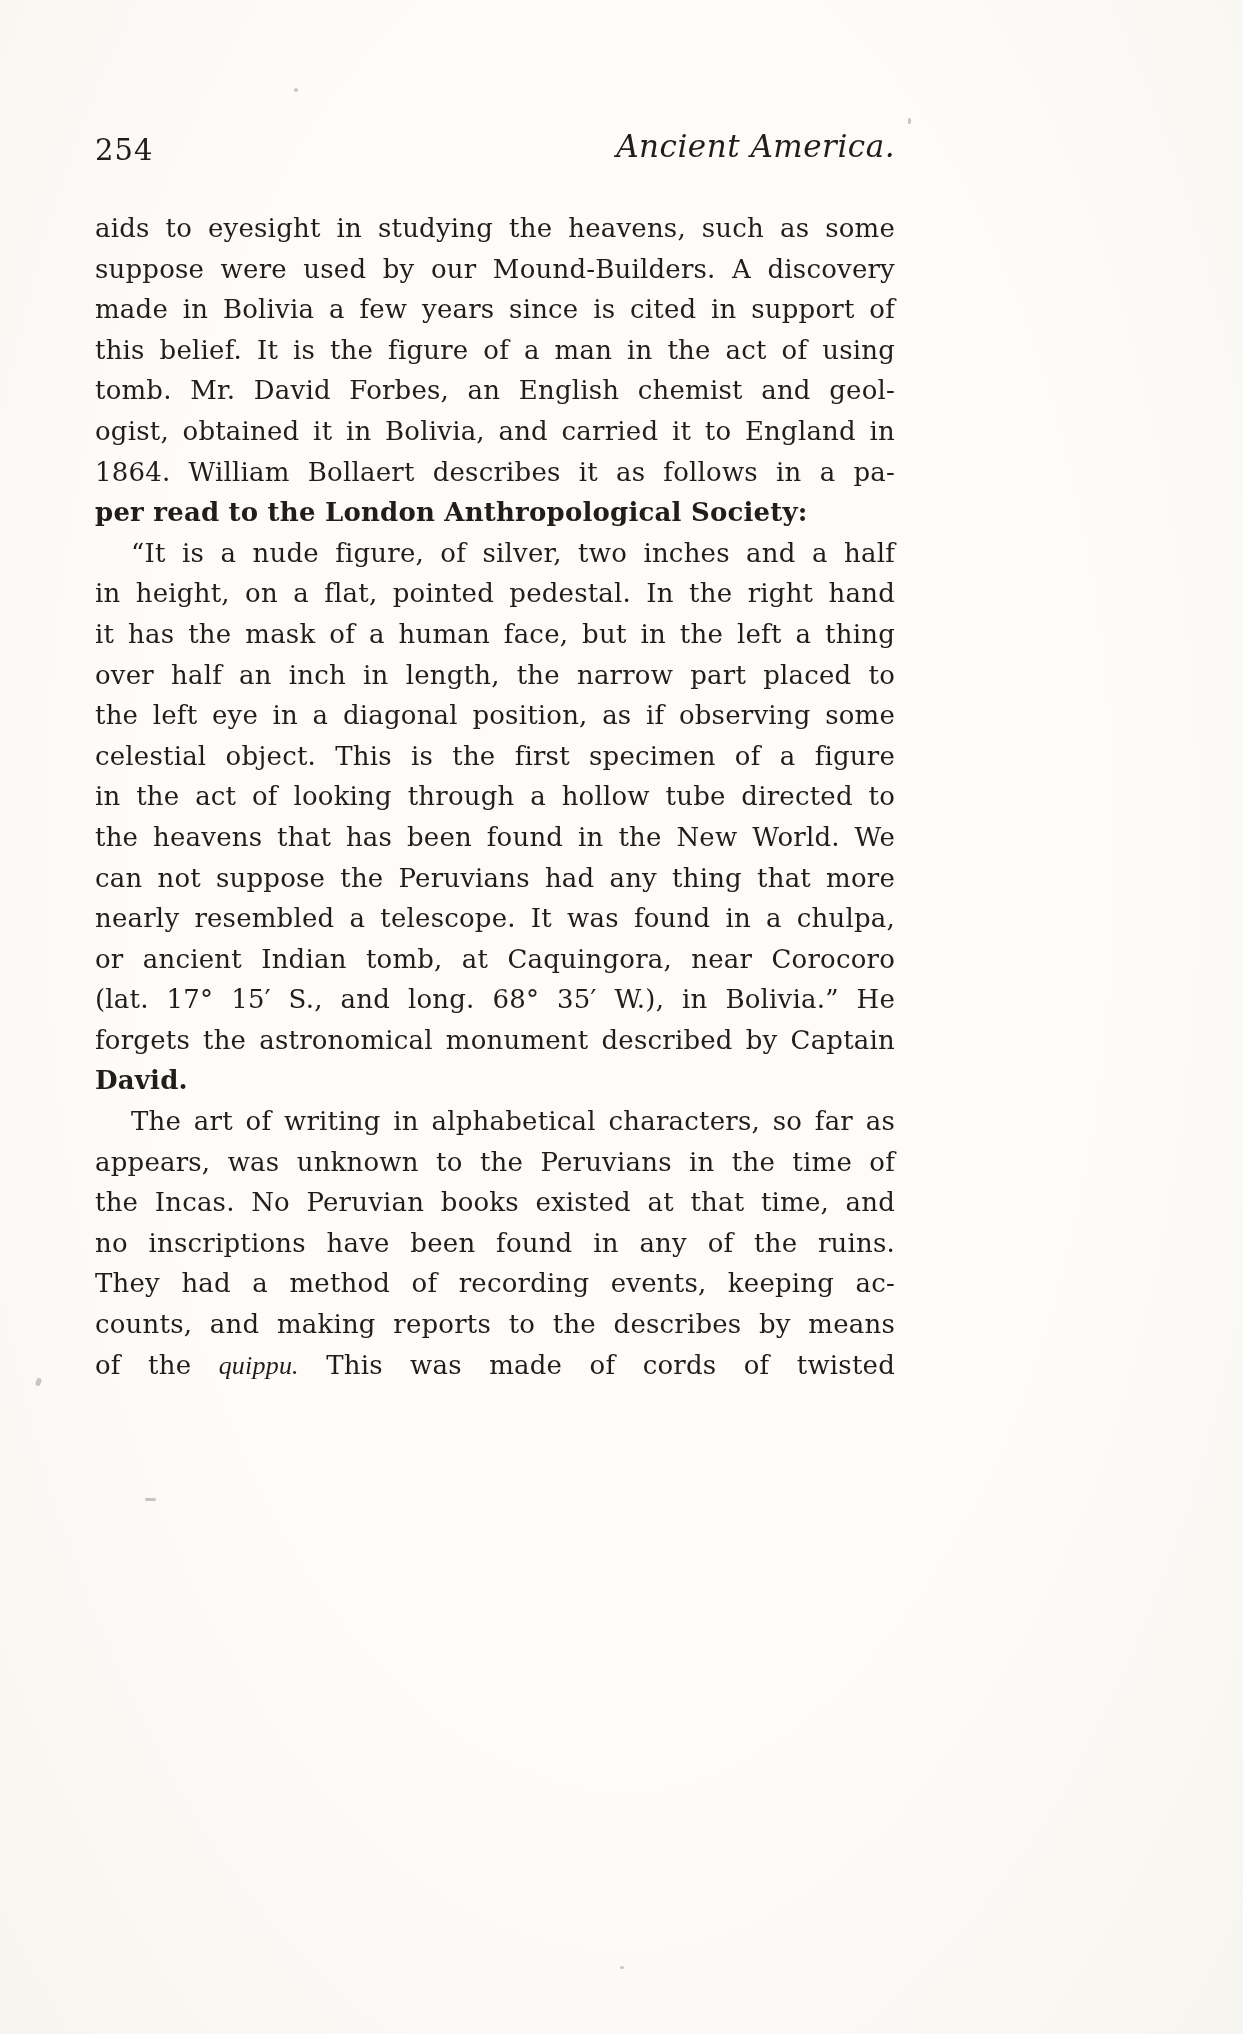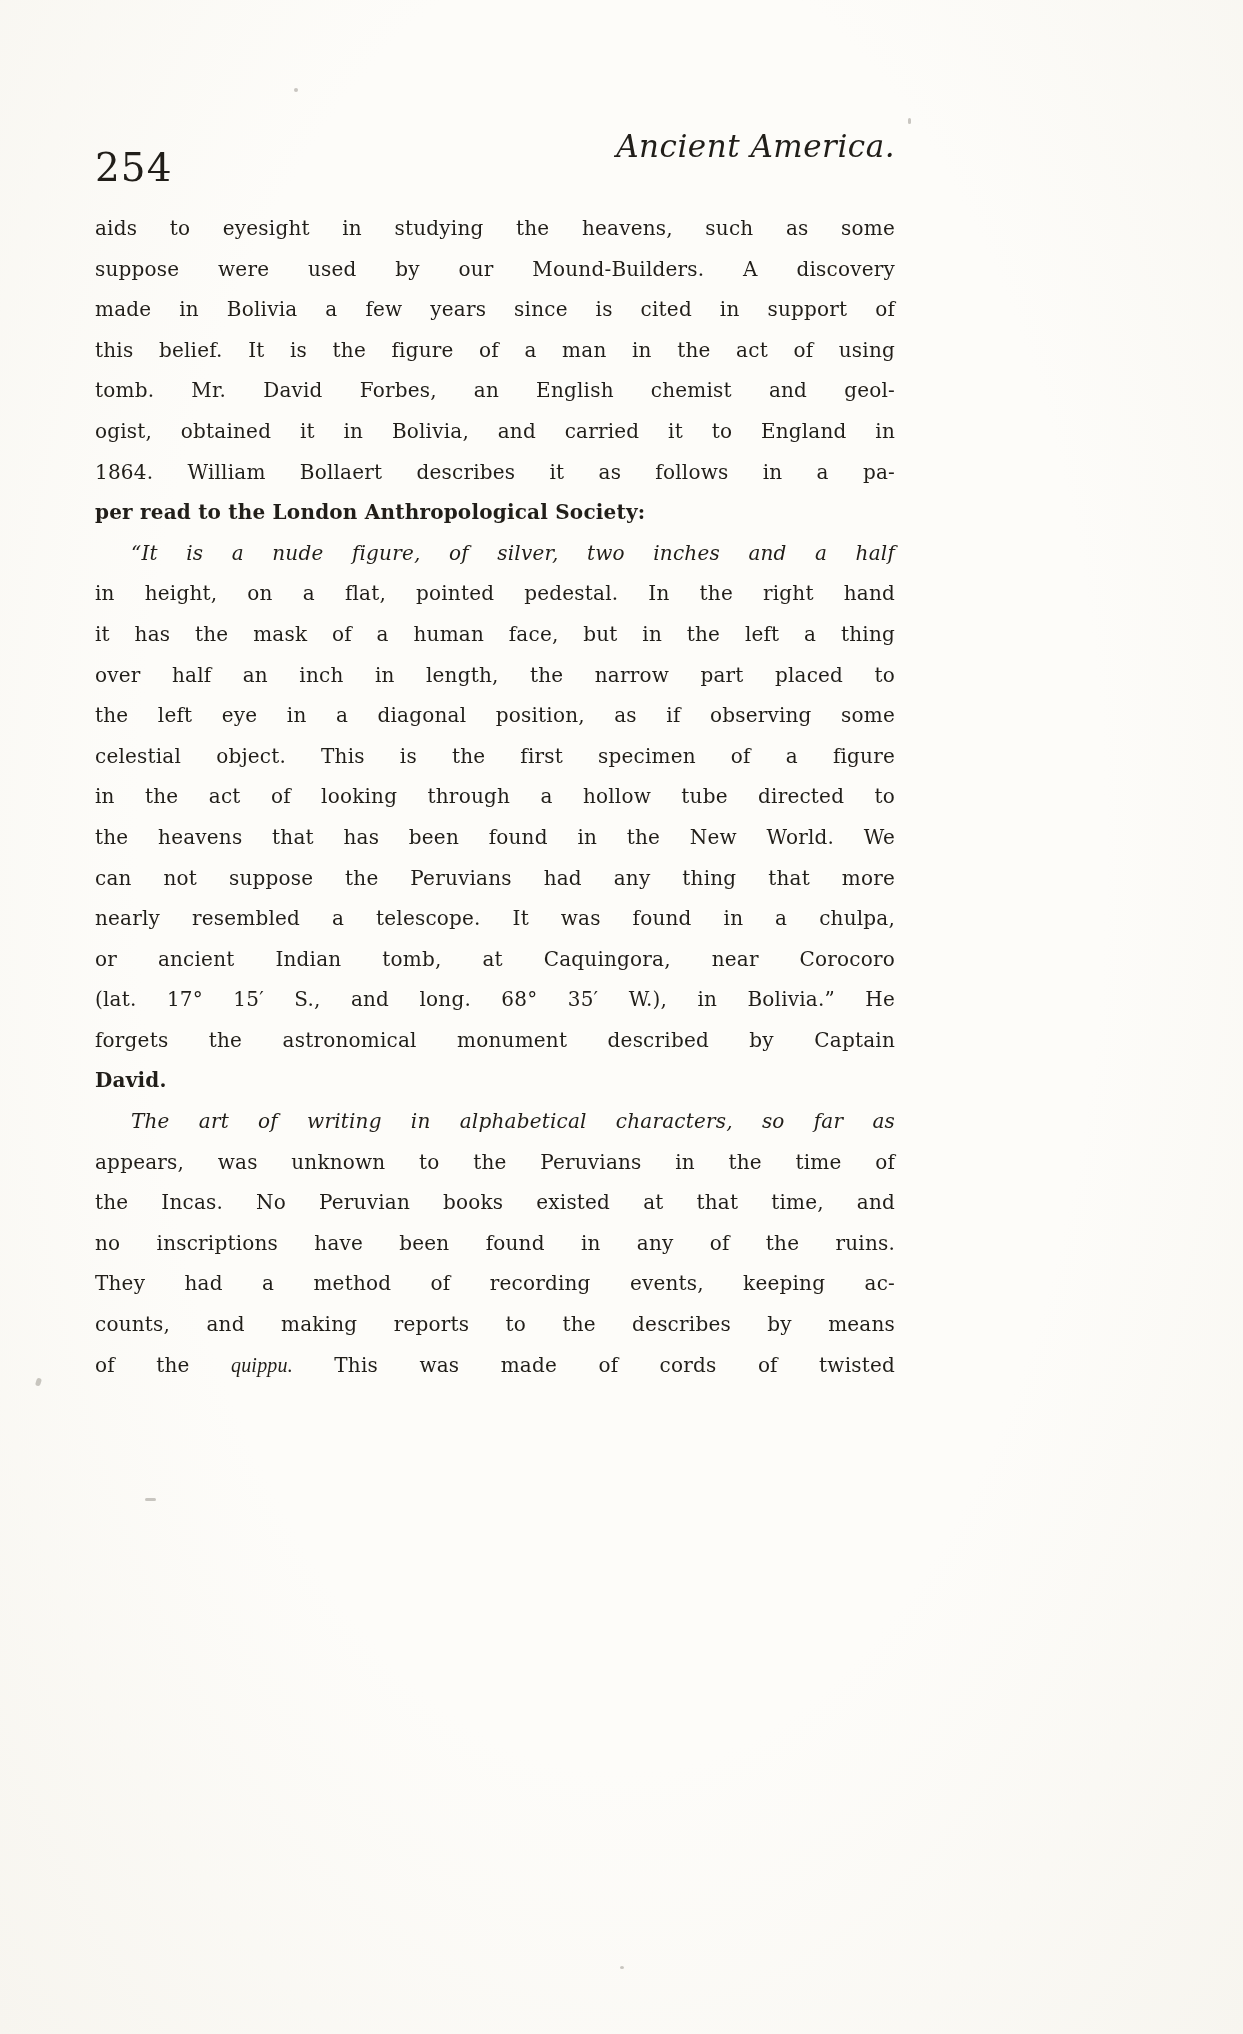--- a/index.html
+++ b/index.html
@@ -24,47 +24,45 @@
   }
   .page-header {
     position: relative;
     height: 46px;
     margin-bottom: 34px;
   }
   .page-number {
     position: absolute;
     left: 0;
     top: 5px;
-    font-size: 39px;
+    font-size: 29px;
     letter-spacing: 1px;
-    margin-top: 12px;
   }
   .running-title {
     display: block;
     text-align: right;
     font-style: italic;
     font-size: 31px;
     letter-spacing: 0.5px;
   }
   .body-text {
-    font-size: 20px;
+    font-size: 26px;
     line-height: 40.6px;
     letter-spacing: 0.2px;
   }
   .line {
     text-align: justify;
     text-align-last: justify;
   }
   .line.para-end {
     text-align-last: left;
     font-weight: bold;
   }
   .line.indent {
     text-indent: 36px;
-    font-style: italic;
   }
   .line em { font-style: italic; font-family: Liberation Serif, serif; }
   .speck {
     position: absolute;
     background: #8a857c;
     border-radius: 50%;
     opacity: 0.45;
   }
   .speck.s1 { left: 294px; top: 88px;  width: 4px;  height: 4px; }
   .speck.s2 { left: 908px; top: 118px; width: 3px;  height: 6px; border-radius: 2px; }

